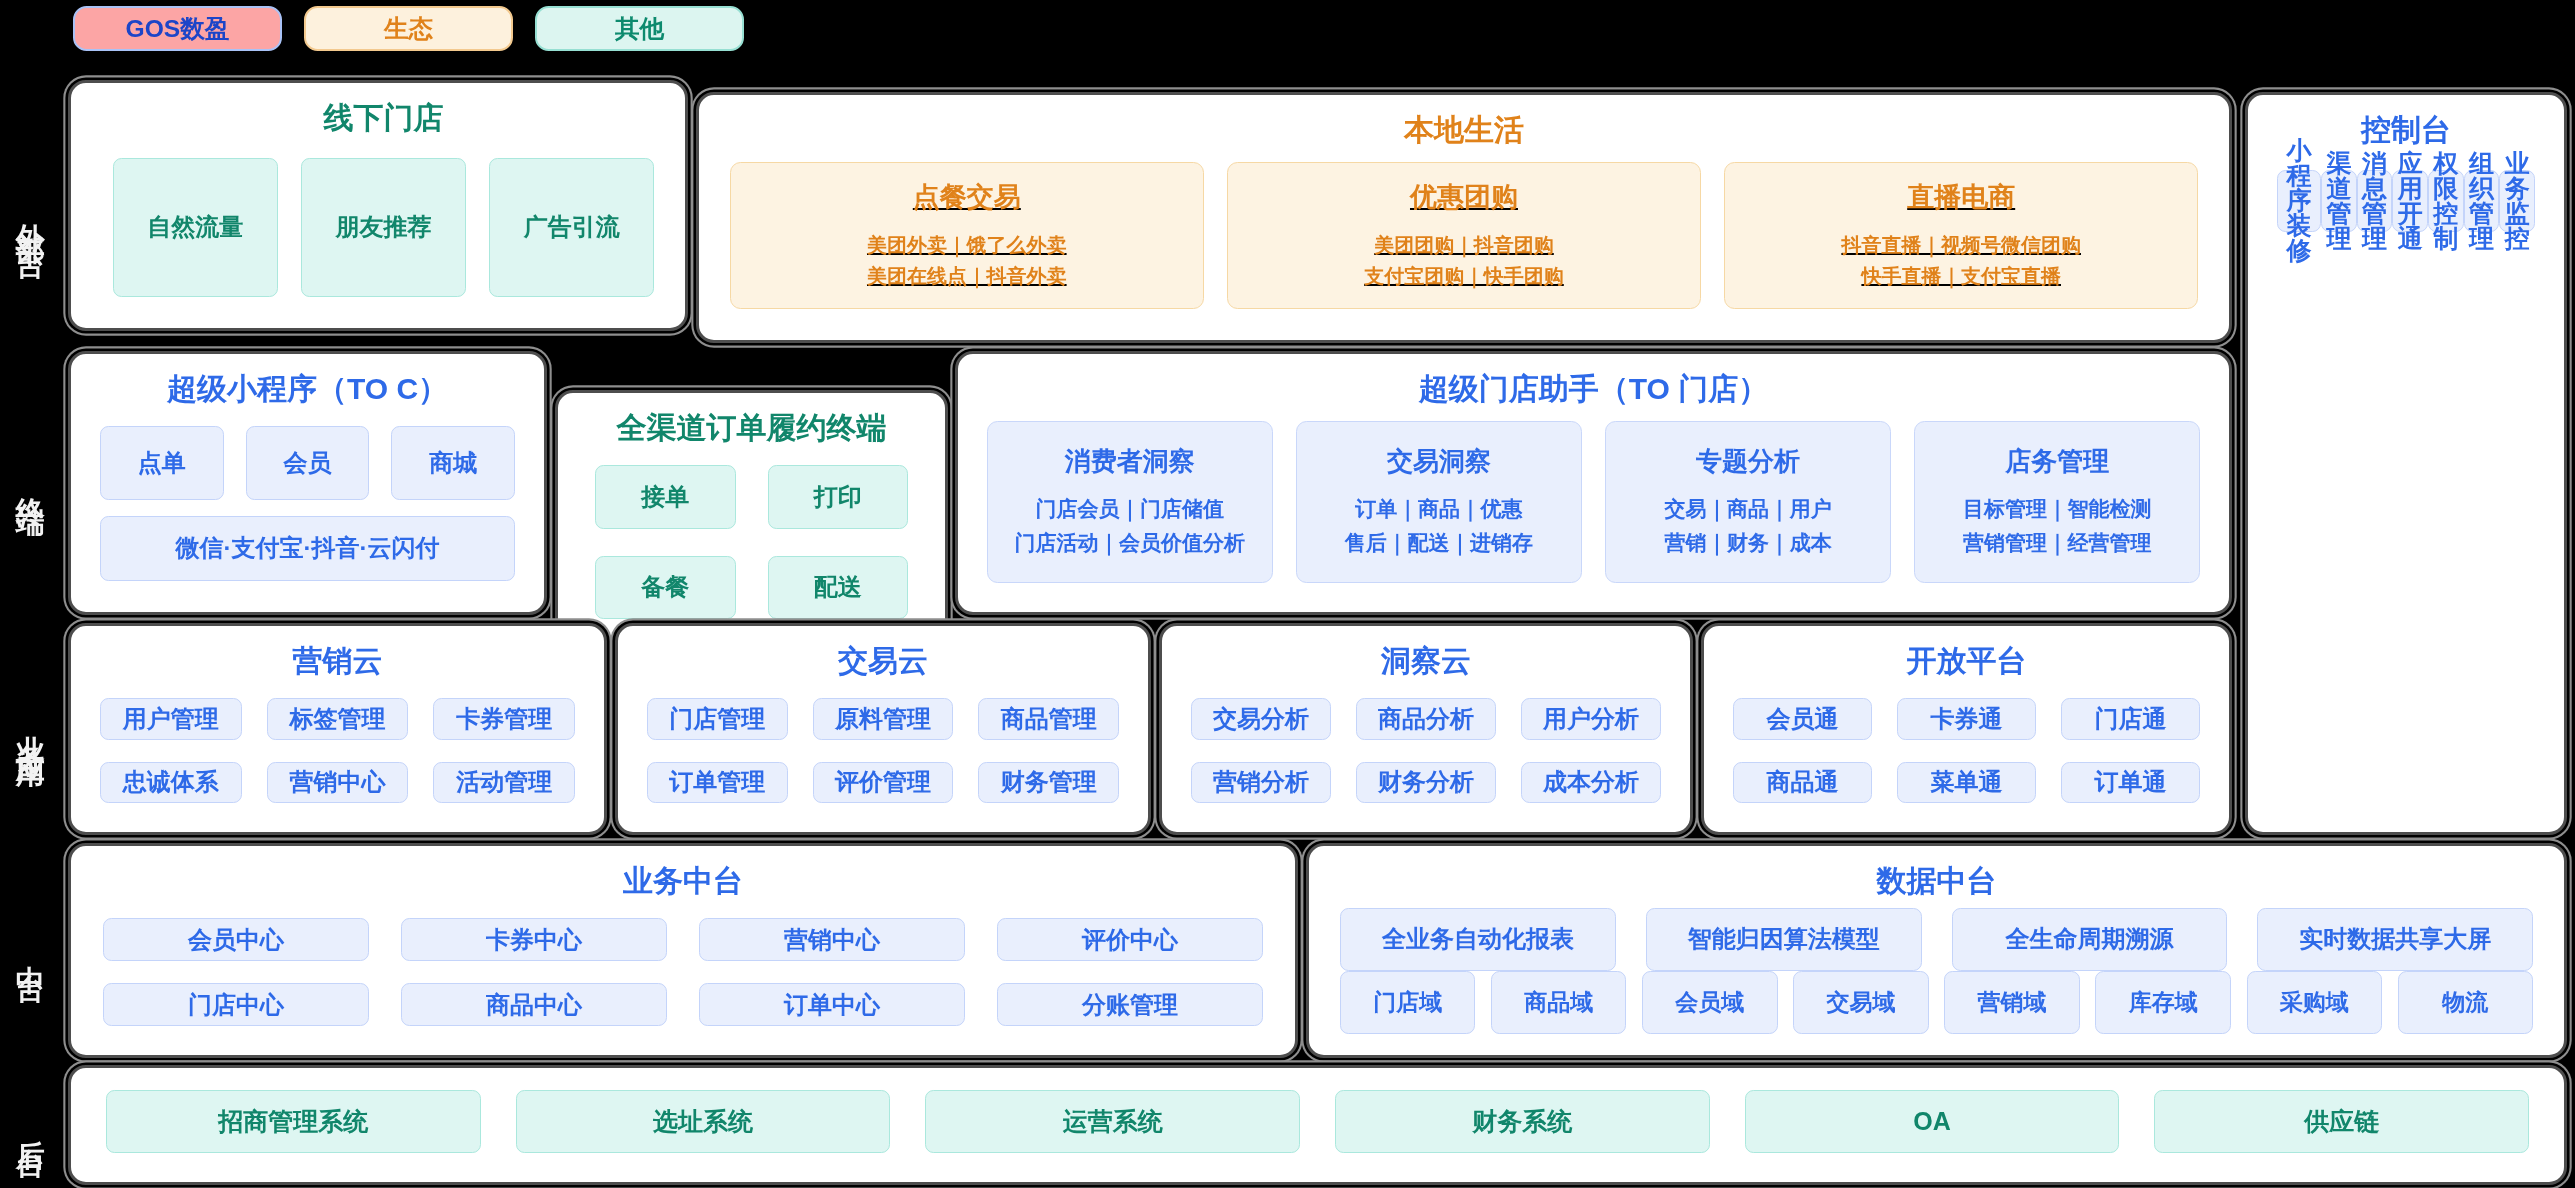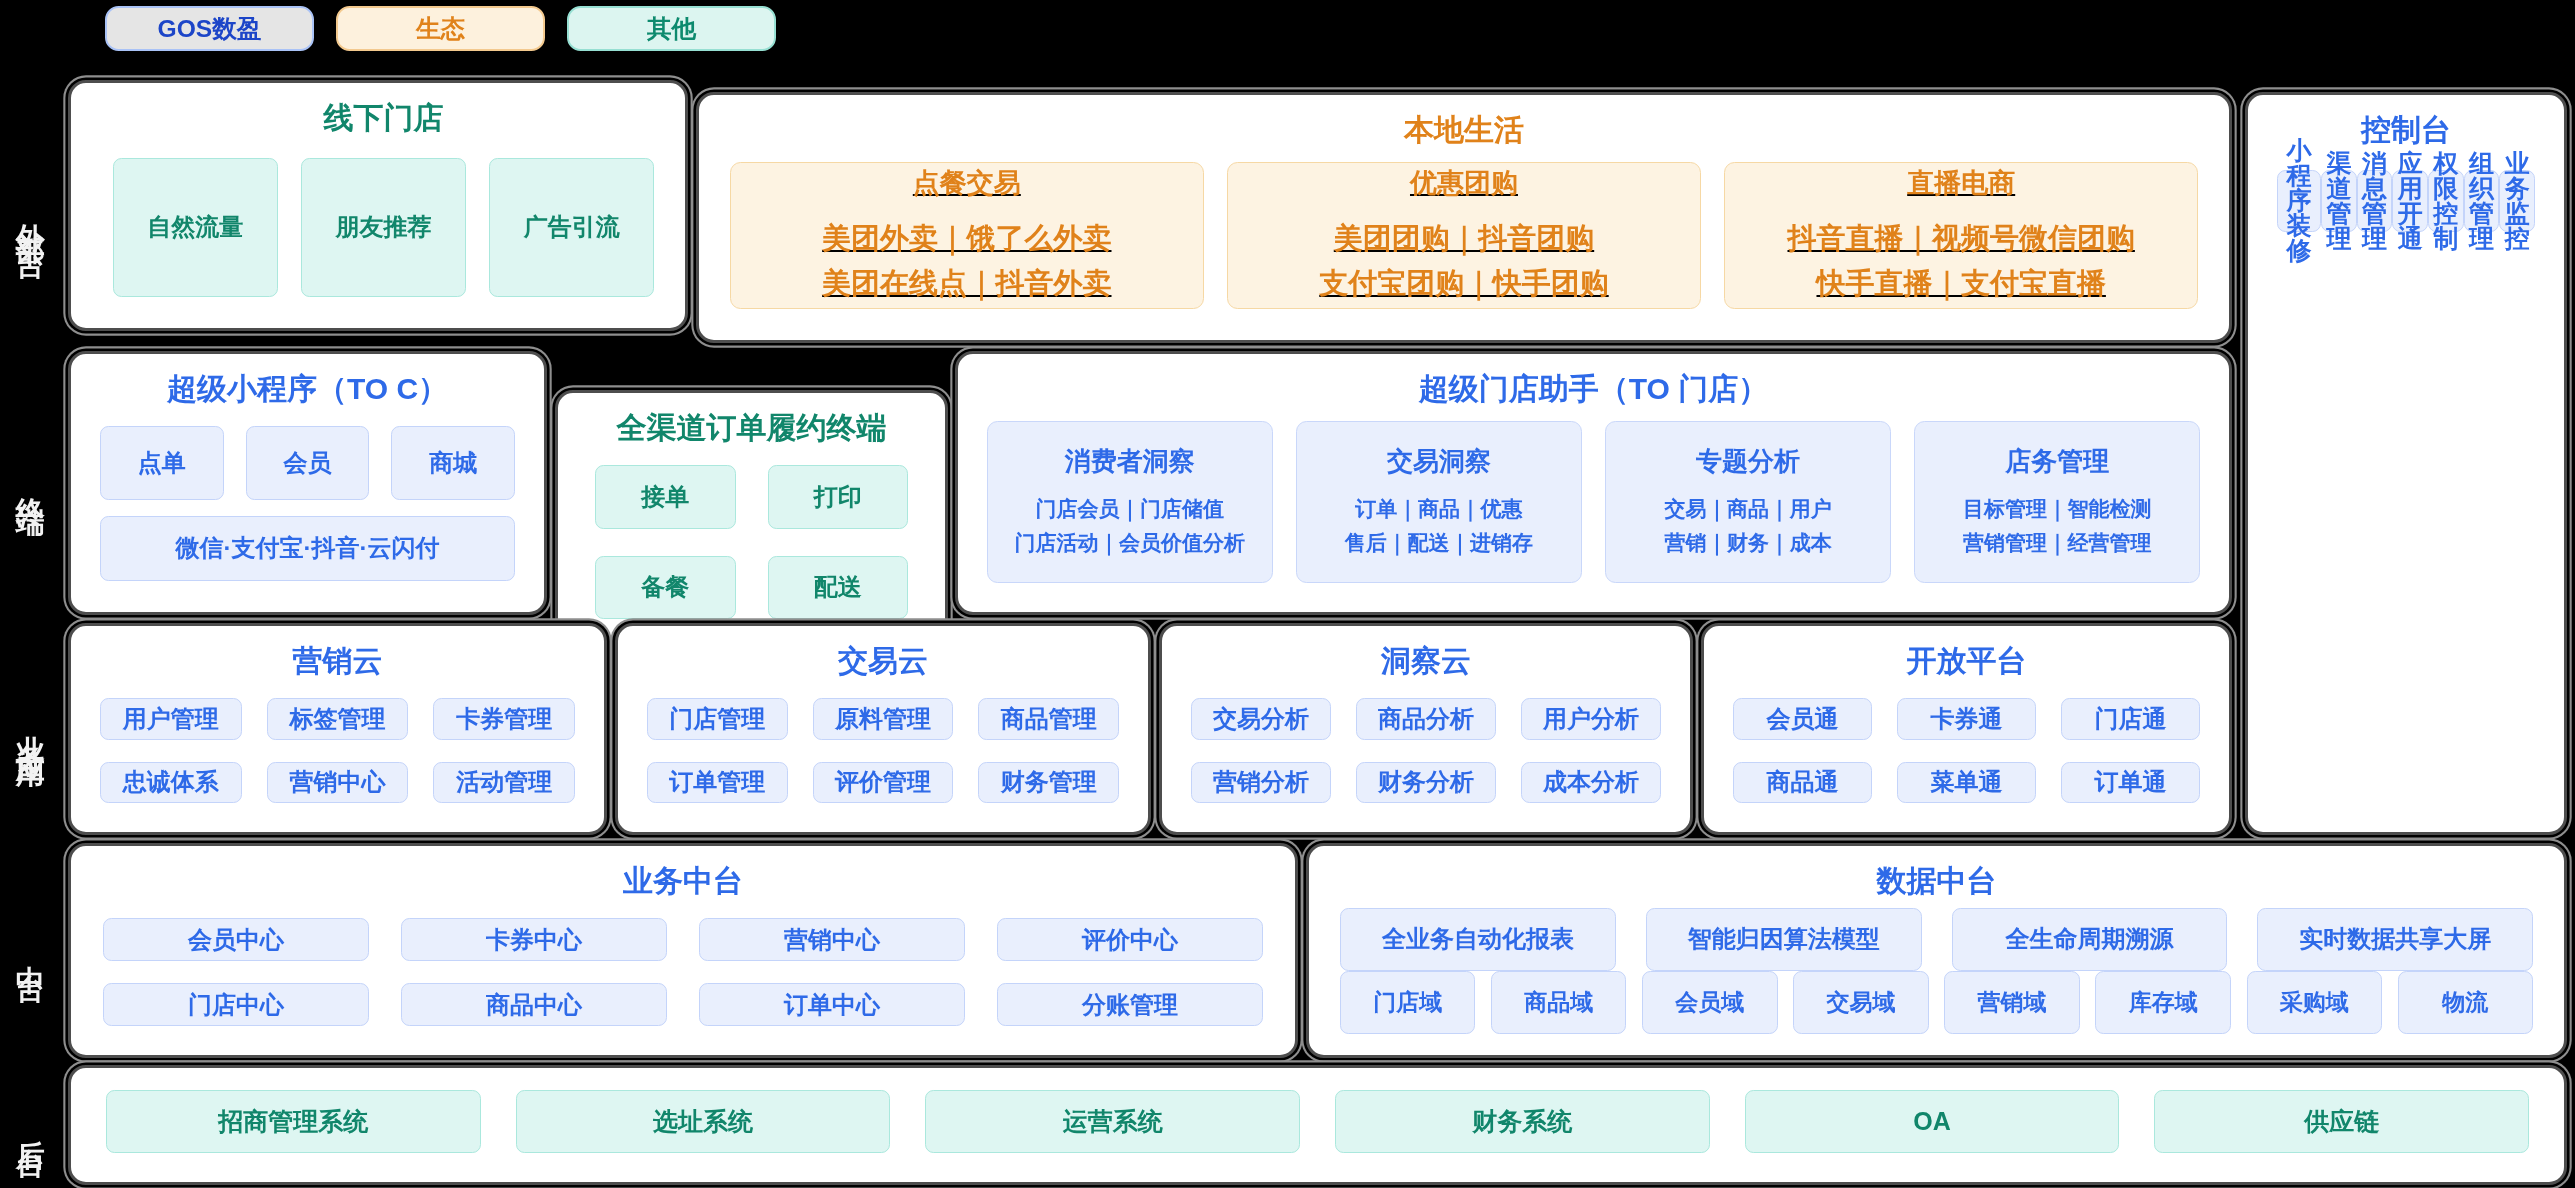--- a/index.html
+++ b/index.html
@@ -3,21 +3,21 @@
 <meta charset="utf-8">
 <style>
   html,body{margin:0;padding:0;background:#000;}
   body{width:2576px;height:1189px;overflow:hidden;font-family:"Liberation Sans","DejaVu Sans",sans-serif;}
   .canvas{position:relative;width:2576px;height:1189px;background:#000;}
 
   
   .legend{position:absolute;top:6.3px;left:73px;display:flex;gap:22px;}
   .chip{width:209px;height:45px;border-radius:13.6px;display:flex;align-items:center;justify-content:center;
         font-size:24.6px;font-weight:700;box-sizing:border-box;}
-  .chip.blue{background:#e5e5e5;border:2.1px solid #a9c2f6;color:#1c45c8;margin-left:32px;}
+  .chip.blue{background:#fca5a5;border:2.1px solid #a9c2f6;color:#1c45c8;}
   .chip.orange{background:#fdf1dd;border:2.1px solid #f3c98e;color:#e0821a;}
   .chip.teal{background:#dcf5f0;border:2.1px solid #96dfd2;color:#0d8a6e;}
 
   
   .side-label{position:absolute;left:5.2px;width:50px;display:flex;align-items:center;justify-content:center;}
   .side-label span{writing-mode:vertical-rl;text-orientation:upright;color:#f2f2f2;
                    font-size:29px;font-weight:600;letter-spacing:8.4px;line-height:1;}
 
   
   .panel{position:absolute;background:#fff;border:3.7px solid #4e4e4e;border-radius:18px;
@@ -31,21 +31,21 @@
        font-size:24px;font-weight:600;line-height:1;box-sizing:border-box;text-align:center;}
   .box.teal{background:#def6f2;border:1.6px solid #aae8dd;color:#11866b;}
   .box.blue{background:#e9effd;border:1.6px solid #c4d4fa;color:#2e6ae8;}
 
   
   .card{display:flex;flex-direction:column;align-items:center;justify-content:center;
         border-radius:10.5px;box-sizing:border-box;text-align:center;}
   .card.orange{background:#fdf3e2;border:1.6px solid #f6d8a4;}
   .card.bluebg{background:#e9effd;border:1.6px solid #c9d7fa;}
   .card-title{font-size:27px;font-weight:700;margin-bottom:15.7px;}
-  .card-line{font-size:29px;font-weight:600;line-height:1.55;}
+  .card-line{font-size:20px;font-weight:600;line-height:1.55;}
   .card.bluebg .card-title{font-size:26px;color:#2e6ae8;margin-bottom:12.6px;}
   .card.bluebg .card-line{font-size:21px;color:#2e6ae8;line-height:1.6;}
   .card.orange .card-title{color:#e0821a;}
   .card.orange .card-line{color:#e0821a;}
 
   
   .body-grid3tall{flex:1;display:grid;grid-template-columns:repeat(3,1fr);gap:23.6px;padding:23.6px 31px 31px;}
   .body-cards3{flex:1;display:grid;grid-template-columns:repeat(3,1fr);gap:23.6px;padding:15.7px 31px 31px;text-decoration:underline;}
   .console-body{flex:1;display:flex;justify-content:space-between;padding:23.6px 29px 31px;}
   .console-body .box{height:62px;font-size:25px;}

